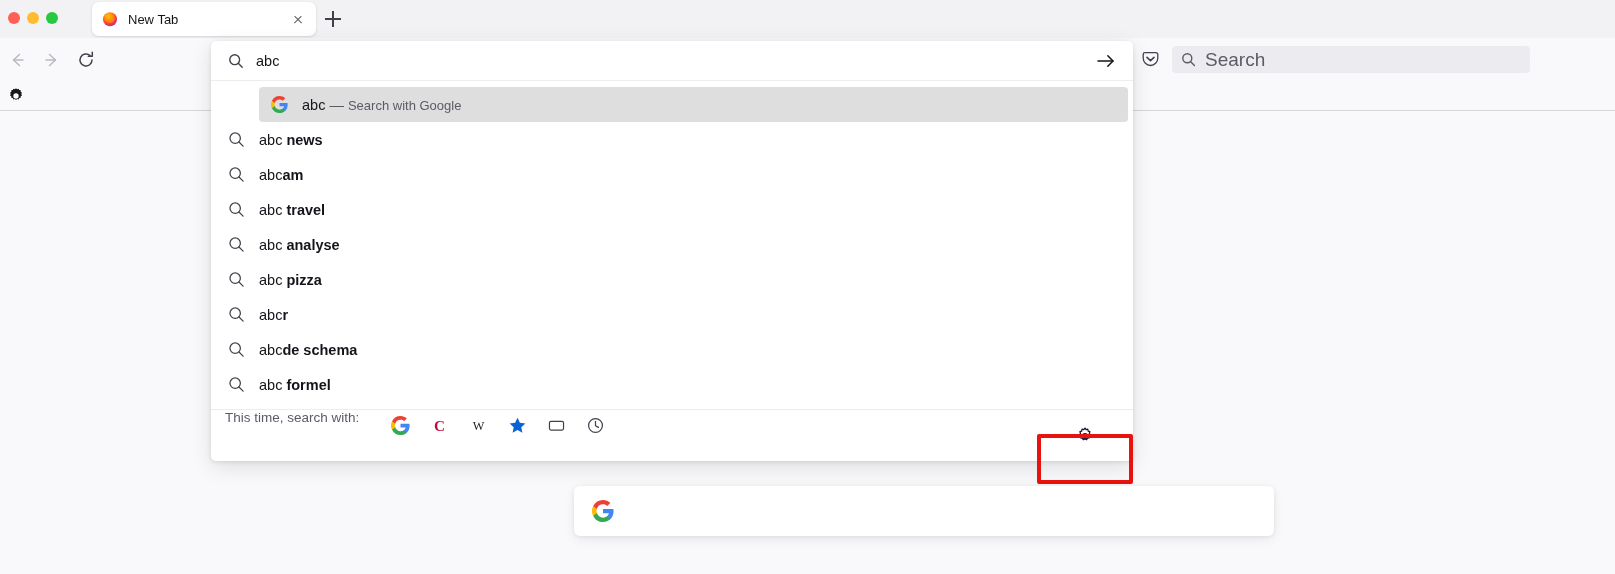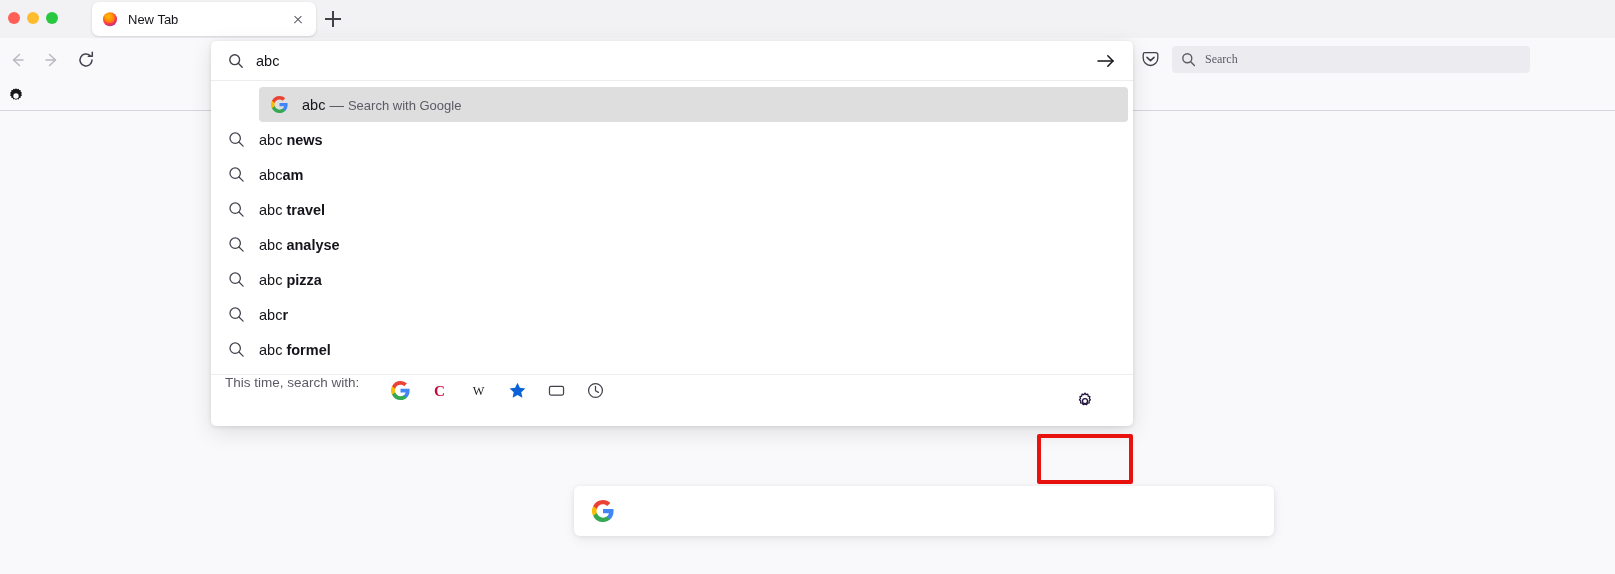--- a/index.html
+++ b/index.html
@@ -81,21 +81,21 @@
   }
 
   
   .pocket { position: absolute; left: 1140px; top: 49px; width: 21px; height: 21px; }
   .toolbar-search {
     position: absolute; left: 1172px; top: 46px; width: 358px; height: 27px;
     background: #ececf0; border-radius: 4px;
     display: flex; align-items: center; padding-left: 9px;
   }
   .toolbar-search .mag { width: 15px; height: 15px; flex: 0 0 15px; margin-right: 9px; }
-  .toolbar-search .ph { font-size: 12px; color: #5b5b66; font-family: Liberation Serif, serif; }
+  .toolbar-search .ph { font-size: 19px; color: #5b5b66; }
 
   
   .urlpanel {
     position: absolute; left: 211px; top: 41px; width: 922px;
     background: #ffffff; border-radius: 5px;
     box-shadow: 0 1px 4px rgba(0,0,0,.10), 0 6px 22px rgba(0,0,0,.11);
   }
   .urlinput-row {
     position: relative; height: 40px; display: flex; align-items: center;
     border-bottom: 1px solid #ededf0;
@@ -332,20 +332,31 @@
         </div>
         <div class="row">
           <span class="ricon">
             <span style="display: inline-flex; align-items: center; justify-content: center;">
               <svg viewBox="0 0 18 18" width="17" height="17">
                 <circle cx="7.6" cy="7.6" r="5.5" fill="none" stroke="#42414d" stroke-width="1.35"></circle>
                 <path d="M11.6 11.6 L16 16" stroke="#42414d" stroke-width="1.35" stroke-linecap="round"></path>
               </svg>
             </span>
           </span>
+          <span class="rtext">abc<b>de schema</b></span>
+        </div>
+        <div class="row">
+          <span class="ricon">
+            <span style="display: inline-flex; align-items: center; justify-content: center;">
+              <svg viewBox="0 0 18 18" width="17" height="17">
+                <circle cx="7.6" cy="7.6" r="5.5" fill="none" stroke="#42414d" stroke-width="1.35"></circle>
+                <path d="M11.6 11.6 L16 16" stroke="#42414d" stroke-width="1.35" stroke-linecap="round"></path>
+              </svg>
+            </span>
+          </span>
           <span class="rtext">abc <b>formel</b></span>
         </div>
       </div>
 
     <div class="panel-footer">
       <span class="footer-label">This time, search with:</span>
       <div class="engines" id="engines-list">
           <div class="engine-btn">
             <span style="display: inline-flex; align-items: center; justify-content: center;">
               <svg viewBox="0 0 24 24" width="19" height="19">

